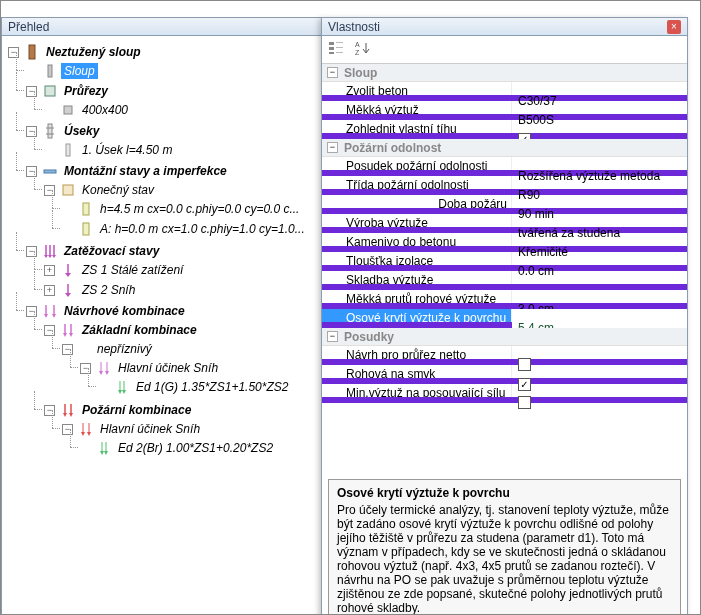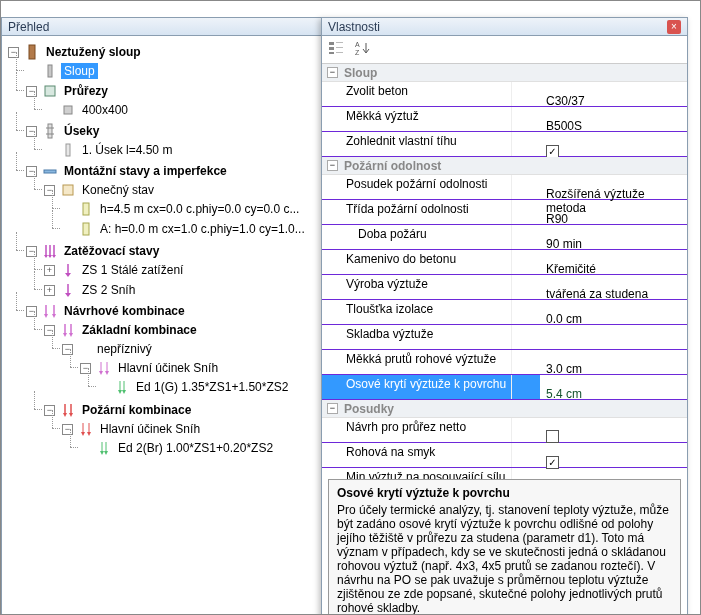--- a/index.html
+++ b/index.html
@@ -80,21 +80,21 @@
     flex-shrink: 0;
   }
   .noexp { width: 13px; display: inline-block; flex-shrink:0; }
   .icon {
     width: 16px; height: 16px;
     display: inline-flex;
     align-items: center;
     justify-content: center;
     flex-shrink: 0;
   }
-  .lbl { padding: 1px 3px; }
+  .lbl { padding: 1px 3px; font-style: italic; }
   .bold { font-weight: bold; }
   .sel {
     background: #3399ff;
     color: #fff;
   }
   
   .tree li::before {
     content: "";
     position: absolute;
     left: -10px;
@@ -149,36 +149,35 @@
     font-size: 9px;
     line-height: 9px;
     text-align: center;
     display: flex;
     align-items: center;
     justify-content: center;
     color: #666;
   }
   .prop-row {
     display: flex;
-    border-bottom: 1px solid #6d28d9;
-    height: 25px;
-    gap: 28px;
+    border-bottom: 6px solid #6d28d9;
+    height: 19px;
   }
   .prop-row.selected { background: #3399ff; color:#fff; }
   .prop-row .k {
     width: 190px;
     padding: 2px 4px 2px 24px;
     border-right: 1px solid #eee;
     overflow: hidden;
   }
   .prop-row .v {
     flex: 1;
     padding: 12px 6px;
   }
-  .prop-row.indent .k { padding-left: 36px; }
+  .prop-row.indent .k { padding-left: 36px; text-align: right; }
   .chk {
     width: 13px; height: 13px;
     border: 1px solid #555;
     display: inline-flex;
     align-items: center;
     justify-content: center;
     font-size: 10px;
     background: #fff;
     color: #000;
   }
@@ -531,26 +530,26 @@
       </div>
       <div class="prop-row">
         <div class="k">Třída požární odolnosti</div>
         <div class="v">R90</div>
       </div>
       <div class="prop-row indent">
         <div class="k">Doba požáru</div>
         <div class="v">90 min</div>
       </div>
       <div class="prop-row">
+        <div class="k">Výroba výztuže</div>
+        <div class="v">tvářená za studena</div>
+      </div>
+      <div class="prop-row">
         <div class="k">Kamenivo do betonu</div>
         <div class="v">Křemičité</div>
-      </div>
-      <div class="prop-row">
-        <div class="k">Výroba výztuže</div>
-        <div class="v">tvářená za studena</div>
       </div>
       <div class="prop-row">
         <div class="k">Tloušťka izolace</div>
         <div class="v">0.0 cm</div>
       </div>
       <div class="prop-row">
         <div class="k">Skladba výztuže</div>
       </div>
       <div class="prop-row">
         <div class="k">Měkká prutů rohové výztuže</div>

